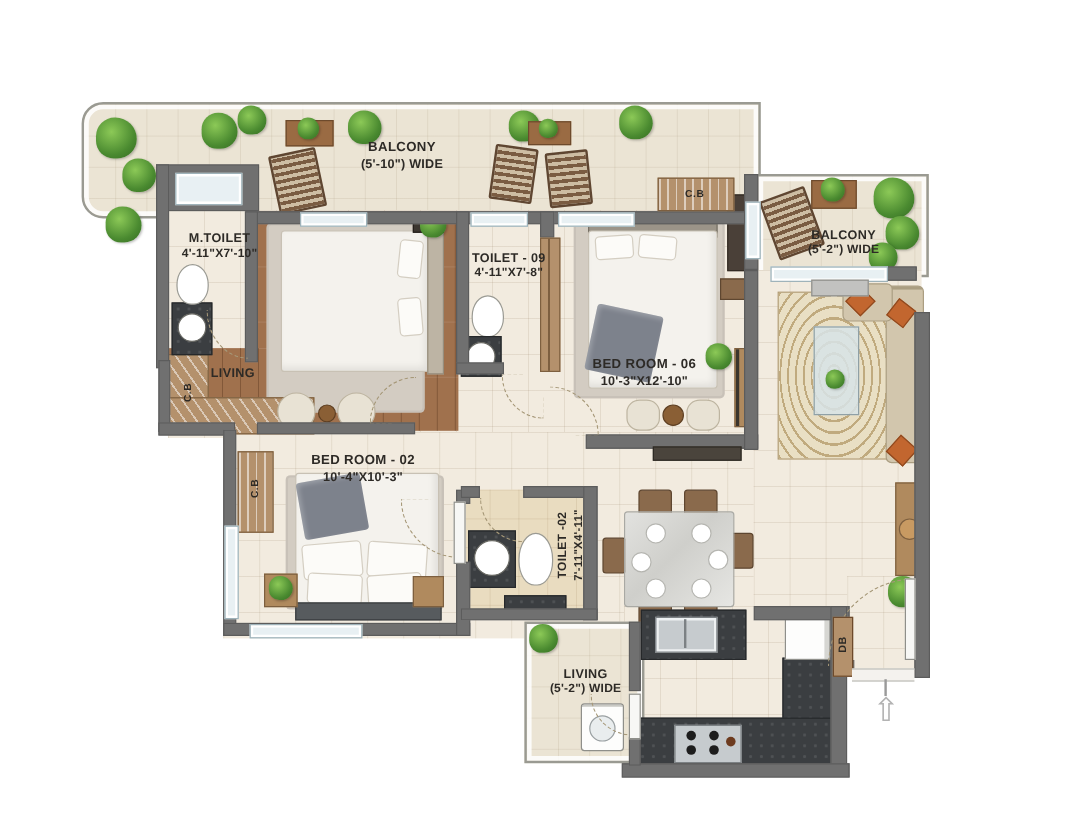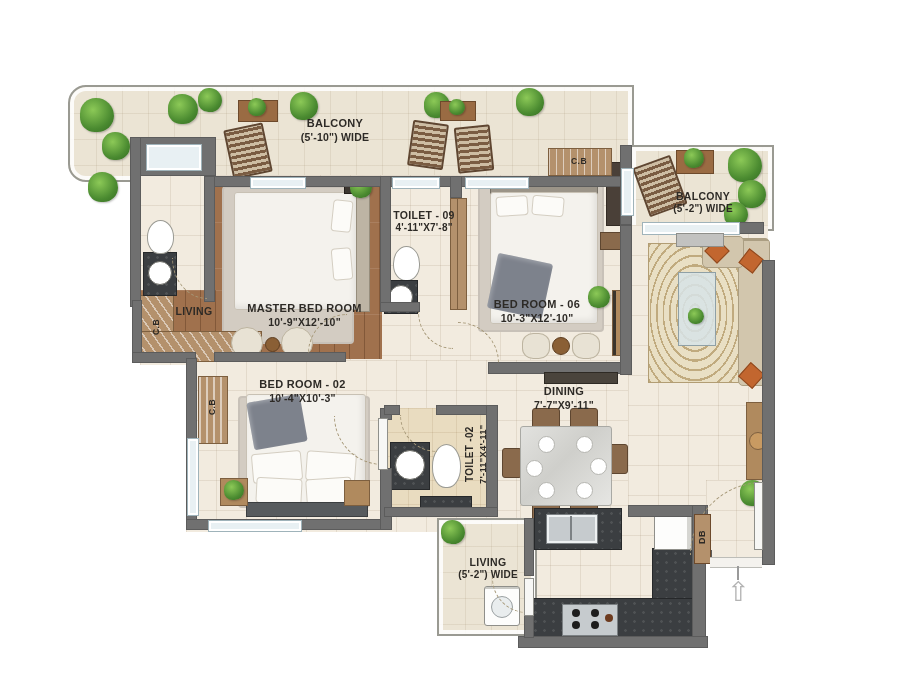--- a/index.html
+++ b/index.html
@@ -255,47 +255,43 @@
   <div class="abs planter z10" style="left:440px;top:101px;width:34px;height:18px;"></div>
   <div class="abs plant z10" style="left:449px;top:99px;width:16px;height:16px;"></div>
   <div class="abs deck z10" style="left:228px;top:126px;width:36px;height:46px;transform:rotate(-12deg);"></div>
   <div class="abs deck z10" style="left:410px;top:122px;width:32px;height:42px;transform:rotate(8deg);"></div>
   <div class="abs deck z10" style="left:456px;top:126px;width:32px;height:42px;transform:rotate(-6deg);"></div>
 
   <div class="abs lbl" style="left:250px;top:117px;width:170px;">
     <div class="nm">BALCONY</div>
     <div class="dm">(5'-10") WIDE</div>
   </div>
-  <div class="abs lbl" style="left:222px;top:302px;width:165px;">
-    <div class="nm">MASTER BED ROOM</div>
-    <div class="dm">10'-9"X12'-10"</div>
+  <div class="abs lbl" style="left:120px;top:193px;width:126px;">
+    <div class="nm" style="font-size:10.5px;">M.TOILET</div>
+    <div class="dm" style="font-size:10px;">4'-11"X7'-10"</div>
   </div>
   <div class="abs lbl" style="left:372px;top:209px;width:104px;">
     <div class="nm" style="font-size:10.5px;">TOILET - 09</div>
     <div class="dm" style="font-size:10px;">4'-11"X7'-8"</div>
   </div>
   <div class="abs lbl" style="left:462px;top:298px;width:150px;">
     <div class="nm">BED ROOM - 06</div>
     <div class="dm">10'-3"X12'-10"</div>
   </div>
   <div class="abs lbl" style="left:638px;top:190px;width:130px;">
     <div class="nm" style="font-size:10.5px;">BALCONY</div>
     <div class="dm" style="font-size:10px;">(5'-2") WIDE</div>
   </div>
   <div class="abs lbl" style="left:158px;top:305px;width:72px;">
     <div class="nm" style="font-size:10.5px;">LIVING</div>
   </div>
   <div class="abs lbl" style="left:225px;top:378px;width:155px;">
     <div class="nm">BED ROOM - 02</div>
     <div class="dm">10'-4"X10'-3"</div>
   </div>
-  <div class="abs lbl" style="left:498px;top:385px;width:132px;">
-    <div class="nm">DINING</div>
-    <div class="dm">7'-7"X9'-11"</div>
-  </div>
   <div class="abs lbl rot" style="left:428px;top:442px;width:96px;">
     <div class="nm" style="font-size:10px;">TOILET -02</div>
     <div class="dm" style="font-size:9.5px;">7'-11"X4'-11"</div>
   </div>
   <div class="abs lbl" style="left:436px;top:556px;width:104px;">
     <div class="nm" style="font-size:10.5px;">LIVING</div>
     <div class="dm" style="font-size:10px;">(5'-2") WIDE</div>
   </div>
 
 </div>

